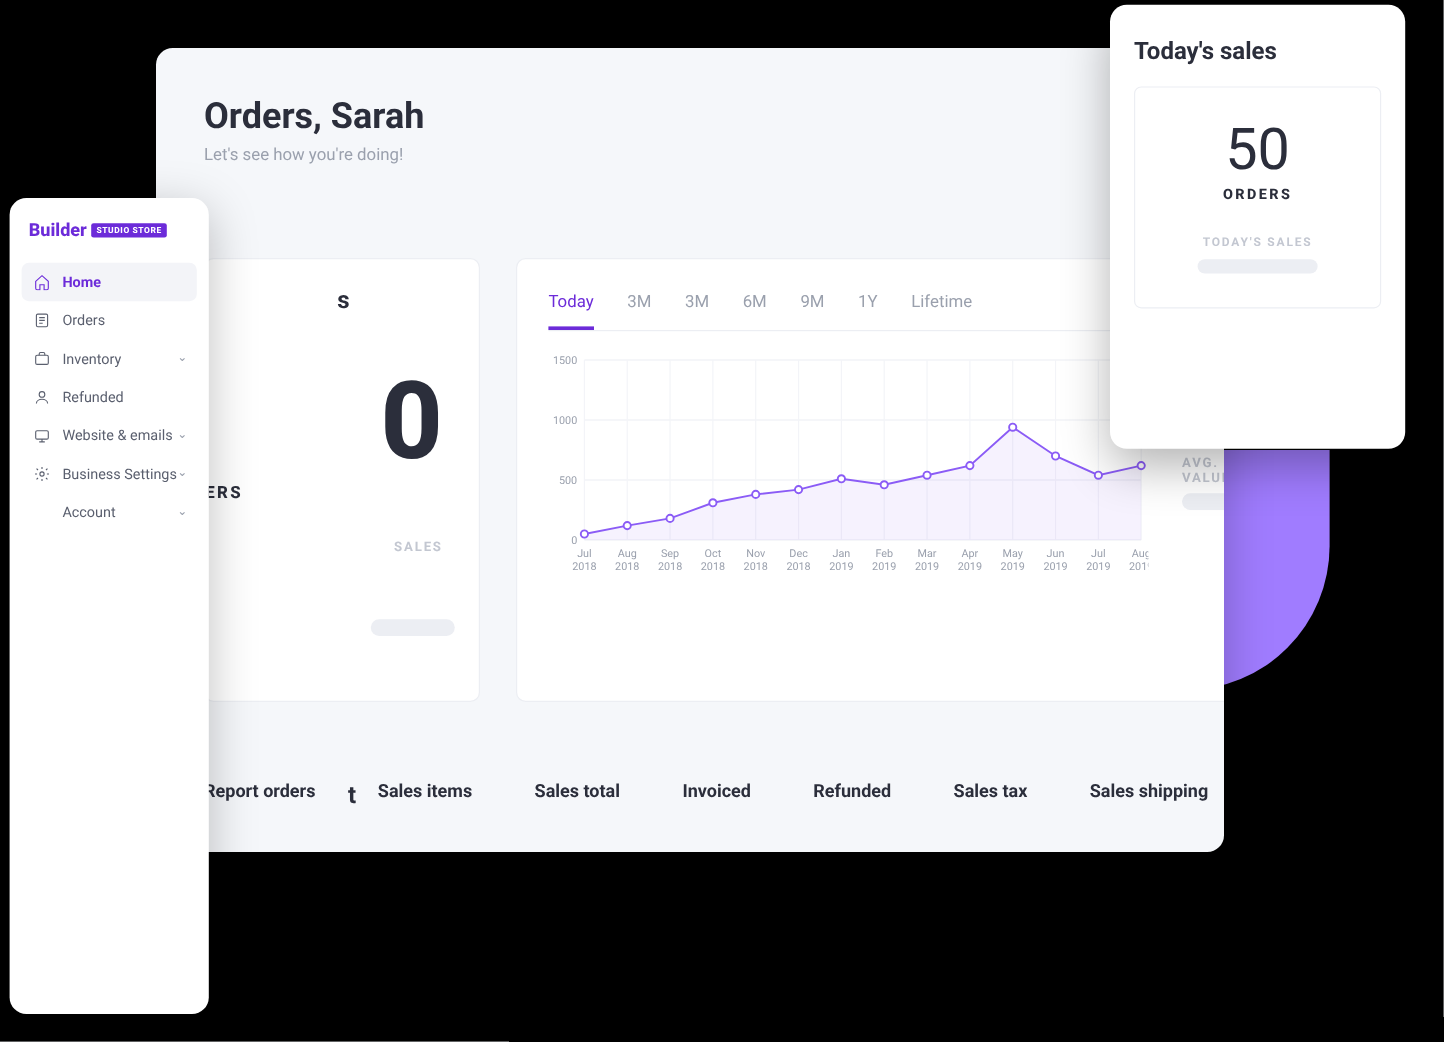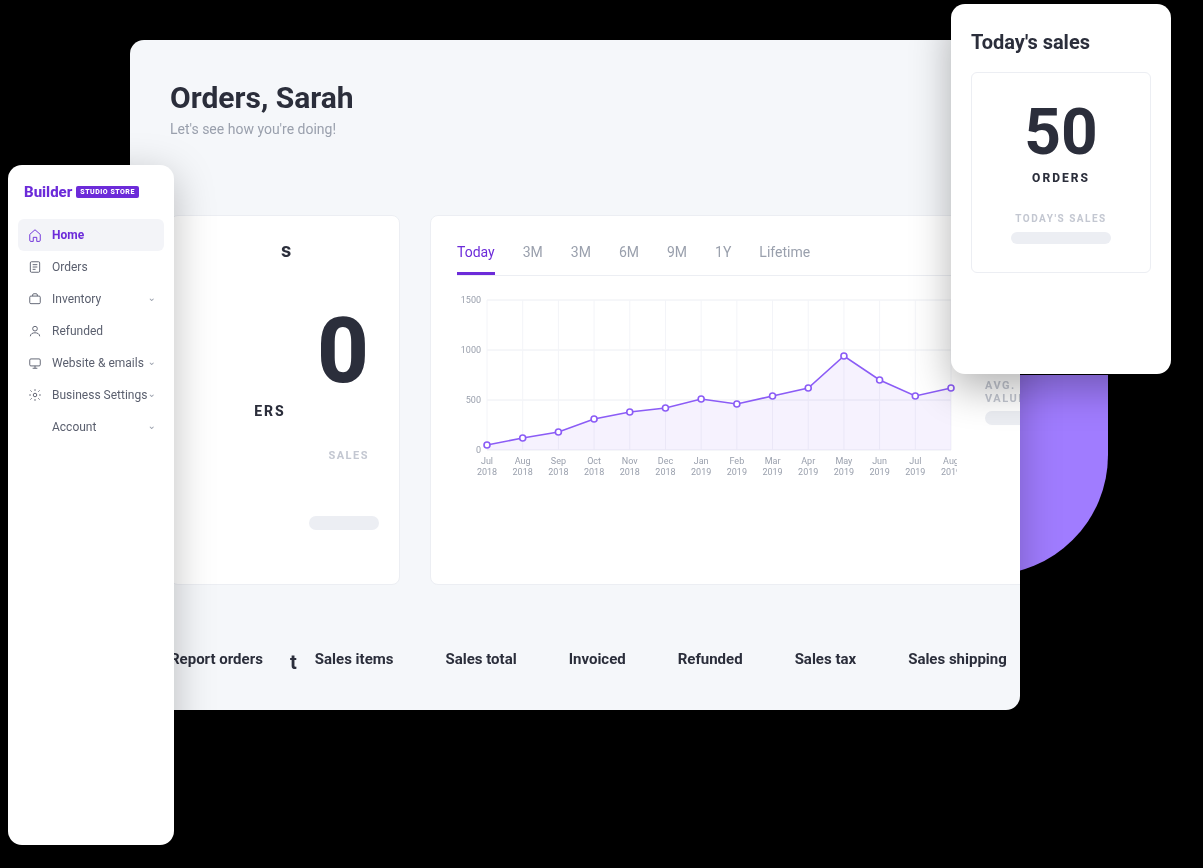--- a/index.html
+++ b/index.html
@@ -4,21 +4,21 @@
 <style>
 *{box-sizing:border-box;margin:0;padding:0;font-family:-apple-system,BlinkMacSystemFont,'Segoe UI',Roboto,sans-serif}
 body{background:#000;width:1203px;height:868px;position:relative;overflow:hidden}
 .shape{position:absolute;width:200px;height:200px;background:#a07cff;border-radius:0 0 120px 0;right:95px;top:375px}
 .main-card{position:absolute;left:130px;top:40px;width:890px;height:670px;background:#f5f7fa;border-radius:14px;padding:40px 40px 0 40px;box-shadow:0 10px 40px rgba(0,0,0,.25);overflow:hidden}
 .welcome h1{font-size:30px;font-weight:700;color:#2b2e3b}
 .welcome p{font-size:14px;color:#9aa0ad;margin-top:6px}
 .card-stub{position:absolute;left:40px;top:175px;width:230px;height:370px;background:#fff;border:1px solid #eceef3;border-radius:8px}
 .card-stub .stub-title{font-size:20px;font-weight:700;color:#2b2e3b;padding:22px 0 0 110px}
 .card-stub .big{font-size:90px;font-weight:800;color:#2b2e3b;text-align:right;padding-right:30px;line-height:1;margin-top:45px}
-.card-stub .orders{font-size:14px;font-weight:800;letter-spacing:2px;color:#2b2e3b;text-align:center;padding-right:30px;margin-top:6px}
+.card-stub .orders{font-size:14px;font-weight:800;letter-spacing:2px;color:#2b2e3b;text-align:left;padding-right:30px;margin-top:6px}
 .card-stub .sales{font-size:11px;font-weight:700;letter-spacing:1.5px;color:#c3c7d1;text-align:right;padding-right:30px;margin-top:30px}
 .card-stub .pill{width:70px;height:14px;background:#eceef3;border-radius:8px;position:absolute;right:20px;top:300px}
 .chart-card{position:absolute;left:300px;top:175px;right:-60px;height:370px;background:#fff;border:1px solid #eceef3;border-radius:8px;padding:26px}
 .sales-title{position:absolute;left:300px;top:200px;font-size:20px;font-weight:700;color:#2b2e3b}
 .tabs{display:flex;gap:28px;border-bottom:1px solid #eceef3;margin-bottom:18px}
 .tab{font-size:14px;font-weight:400;color:#9aa0ad;padding:2px 0 12px;cursor:pointer}
 .tab.active{color:#6c2bd9;border-bottom:3px solid #6c2bd9}
 .chart-body{display:flex;gap:28px}
 .chart{flex:0 0 500px}
 .stats{flex:1;padding-top:8px}
@@ -34,24 +34,24 @@
 .sidebar{position:absolute;left:8px;top:165px;width:166px;height:680px;background:#fff;border-radius:14px;box-shadow:0 10px 40px rgba(0,0,0,.25);padding:18px 10px}
 .logo{display:flex;align-items:center;gap:4px;padding:0 6px 18px}
 .logo-text{font-size:15px;font-weight:800;color:#6c2bd9}
 .logo-badge{background:#6c2bd9;color:#fff;font-size:7px;font-weight:800;letter-spacing:.5px;padding:2px 4px;border-radius:2px}
 .nav-item{display:flex;align-items:flex-start;gap:10px;padding:9px 10px;font-size:12px;color:#5a5f6e;border-radius:6px;cursor:pointer;position:relative}
 .nav-item.active{background:#f3f4f8;color:#6c2bd9;font-weight:700}
 .nav-item .ico{width:14px;height:14px;flex-shrink:0;display:flex;align-items:center;justify-content:center}
 .nav-item .chev{position:absolute;right:8px;font-size:10px;color:#9aa0ad}
 .nav-item svg{stroke:currentColor;fill:none;stroke-width:1.6}
 
-.today-card{position:absolute;right:32px;top:4px;width:220px;height:370px;background:#fff;border-radius:14px;box-shadow:0 14px 40px rgba(0,0,0,.3);padding:26px 20px}
+.today-card{position:absolute;right:32px;top:4px;width:246px;height:370px;background:#fff;border-radius:14px;box-shadow:0 14px 40px rgba(0,0,0,.3);padding:26px 20px}
 .today-card h2{font-size:20px;font-weight:700;color:#2b2e3b;margin-bottom:18px}
 .today-inner{background:#fff;border:1px solid #eceef3;border-radius:6px;padding:28px 10px;text-align:center}
-.today-inner .big{font-size:64px;font-weight:700;color:#2b2e3b;line-height:1}
+.today-inner .big{font-size:48px;font-weight:400;color:#2b2e3b;line-height:1}
 .today-inner .orders{font-size:12px;font-weight:800;letter-spacing:2px;color:#2b2e3b;margin-top:6px}
 .today-inner .sales{font-size:10px;font-weight:700;letter-spacing:1.5px;color:#c3c7d1;margin-top:28px}
 .today-inner .pill{width:100px;height:12px;background:#eceef3;border-radius:8px;margin:8px auto 0}
 </style>
 </head>
 <body>
 
 <div class="shape"></div>
 
 <div class="main-card">

